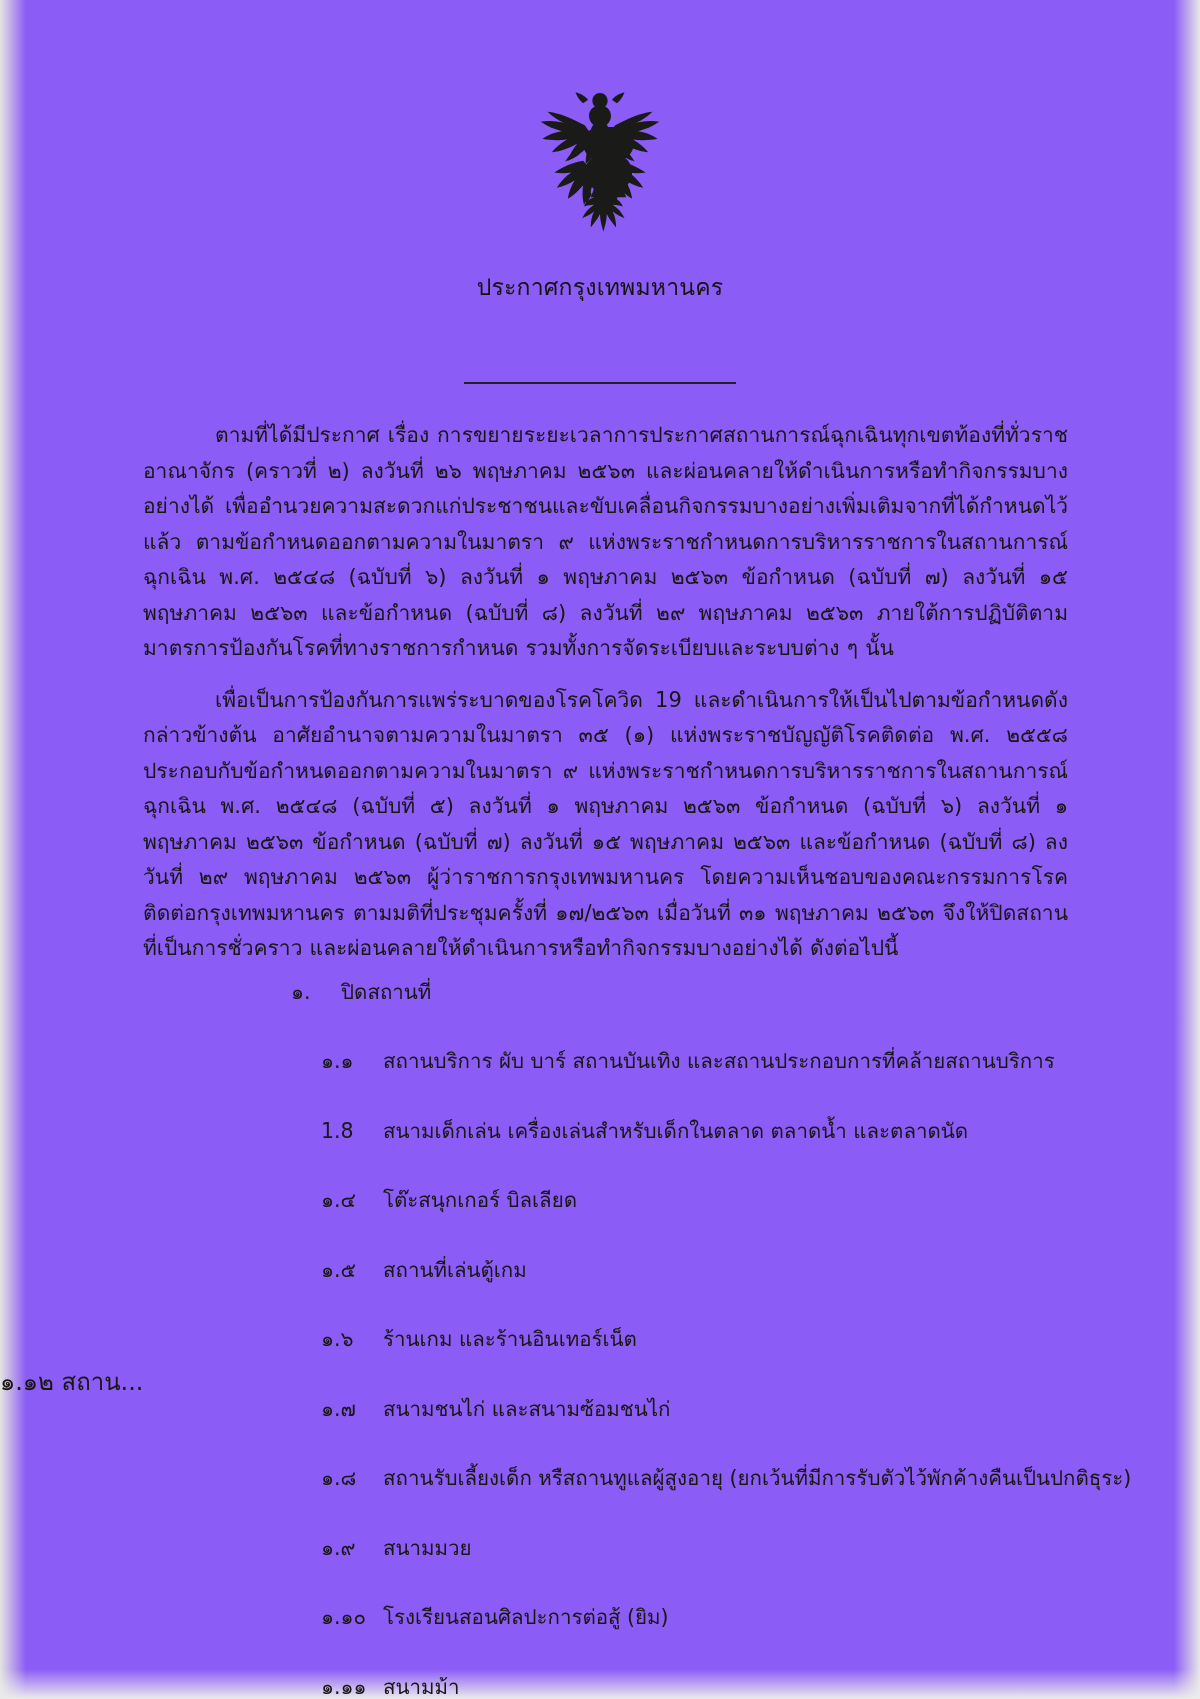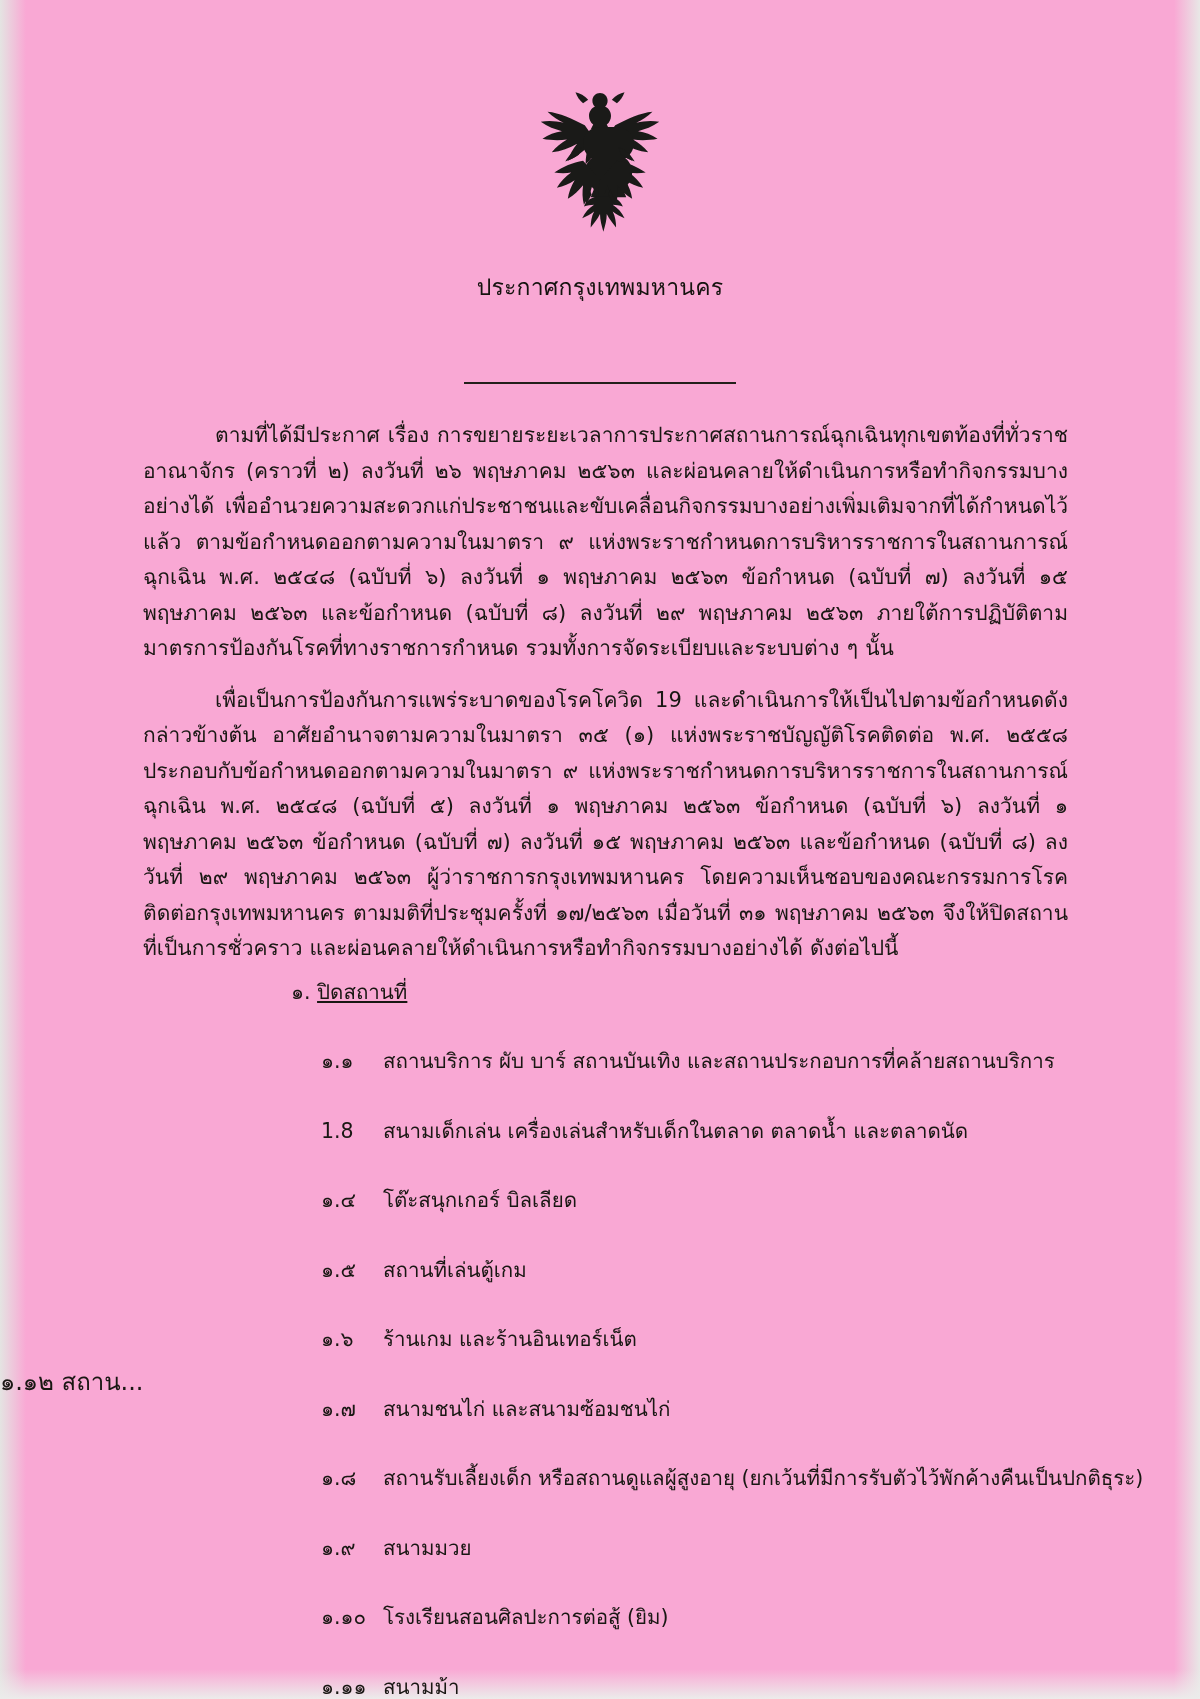--- a/index.html
+++ b/index.html
@@ -7,21 +7,21 @@
     padding: 0;
     background: #ffffff;
   }
   body {
     font-family: "DejaVu Sans", "Liberation Sans", sans-serif;
   }
   .page {
     position: relative;
     width: 1200px;
     height: 1699px;
-    background: #f9a8d4;
+    background: #8b5cf6;
     overflow: hidden;
     box-sizing: border-box;
   }
   
   .scan-edge-left {
     position: absolute;
     left: 0; top: 0;
     width: 26px; height: 100%;
     background: linear-gradient(to right, #e4e4e2, rgba(255,255,255,0));
     pointer-events: none;
@@ -109,22 +109,22 @@
   .list-1 {
     margin-top: 2px;
     font-size: 20.5px;
     line-height: 35.5px;
   }
   .item-head {
     margin-left: 148px;
     white-space: nowrap;
   }
   .item-head .u {
-    text-decoration: underline;
     text-underline-offset: 2px;
+    margin-left: 24px;
   }
   .sub-list {
     margin-top: 2px;
   }
   .sub-item {
     display: flex;
     margin-left: 178px;
     line-height: 35.5px;
     white-space: nowrap;
     margin-top: 34px;
@@ -237,21 +237,21 @@
           <span class="sub-text">ร้านเกม และร้านอินเทอร์เน็ต</span>
         </div>
 
         <div class="sub-item">
           <span class="sub-num">๑.๗</span>
           <span class="sub-text">สนามชนไก่ และสนามซ้อมชนไก่</span>
         </div>
 
         <div class="sub-item">
           <span class="sub-num">๑.๘</span>
-          <span class="sub-text">สถานรับเลี้ยงเด็ก หรือสถานดูแลผู้สูงอายุ (ยกเว้นที่มีการรับตัวไว้พักค้างคืนเป็นปกติธุระ)</span>
+          <span class="sub-text">สถานรับเลี้ยงเด็ก หรืสถานทูแลผู้สูงอายุ (ยกเว้นที่มีการรับตัวไว้พักค้างคืนเป็นปกติธุระ)</span>
         </div>
 
         <div class="sub-item">
           <span class="sub-num">๑.๙</span>
           <span class="sub-text">สนามมวย</span>
         </div>
 
         <div class="sub-item">
           <span class="sub-num wide">๑.๑๐</span>
           <span class="sub-text">โรงเรียนสอนศิลปะการต่อสู้ (ยิม)</span>

